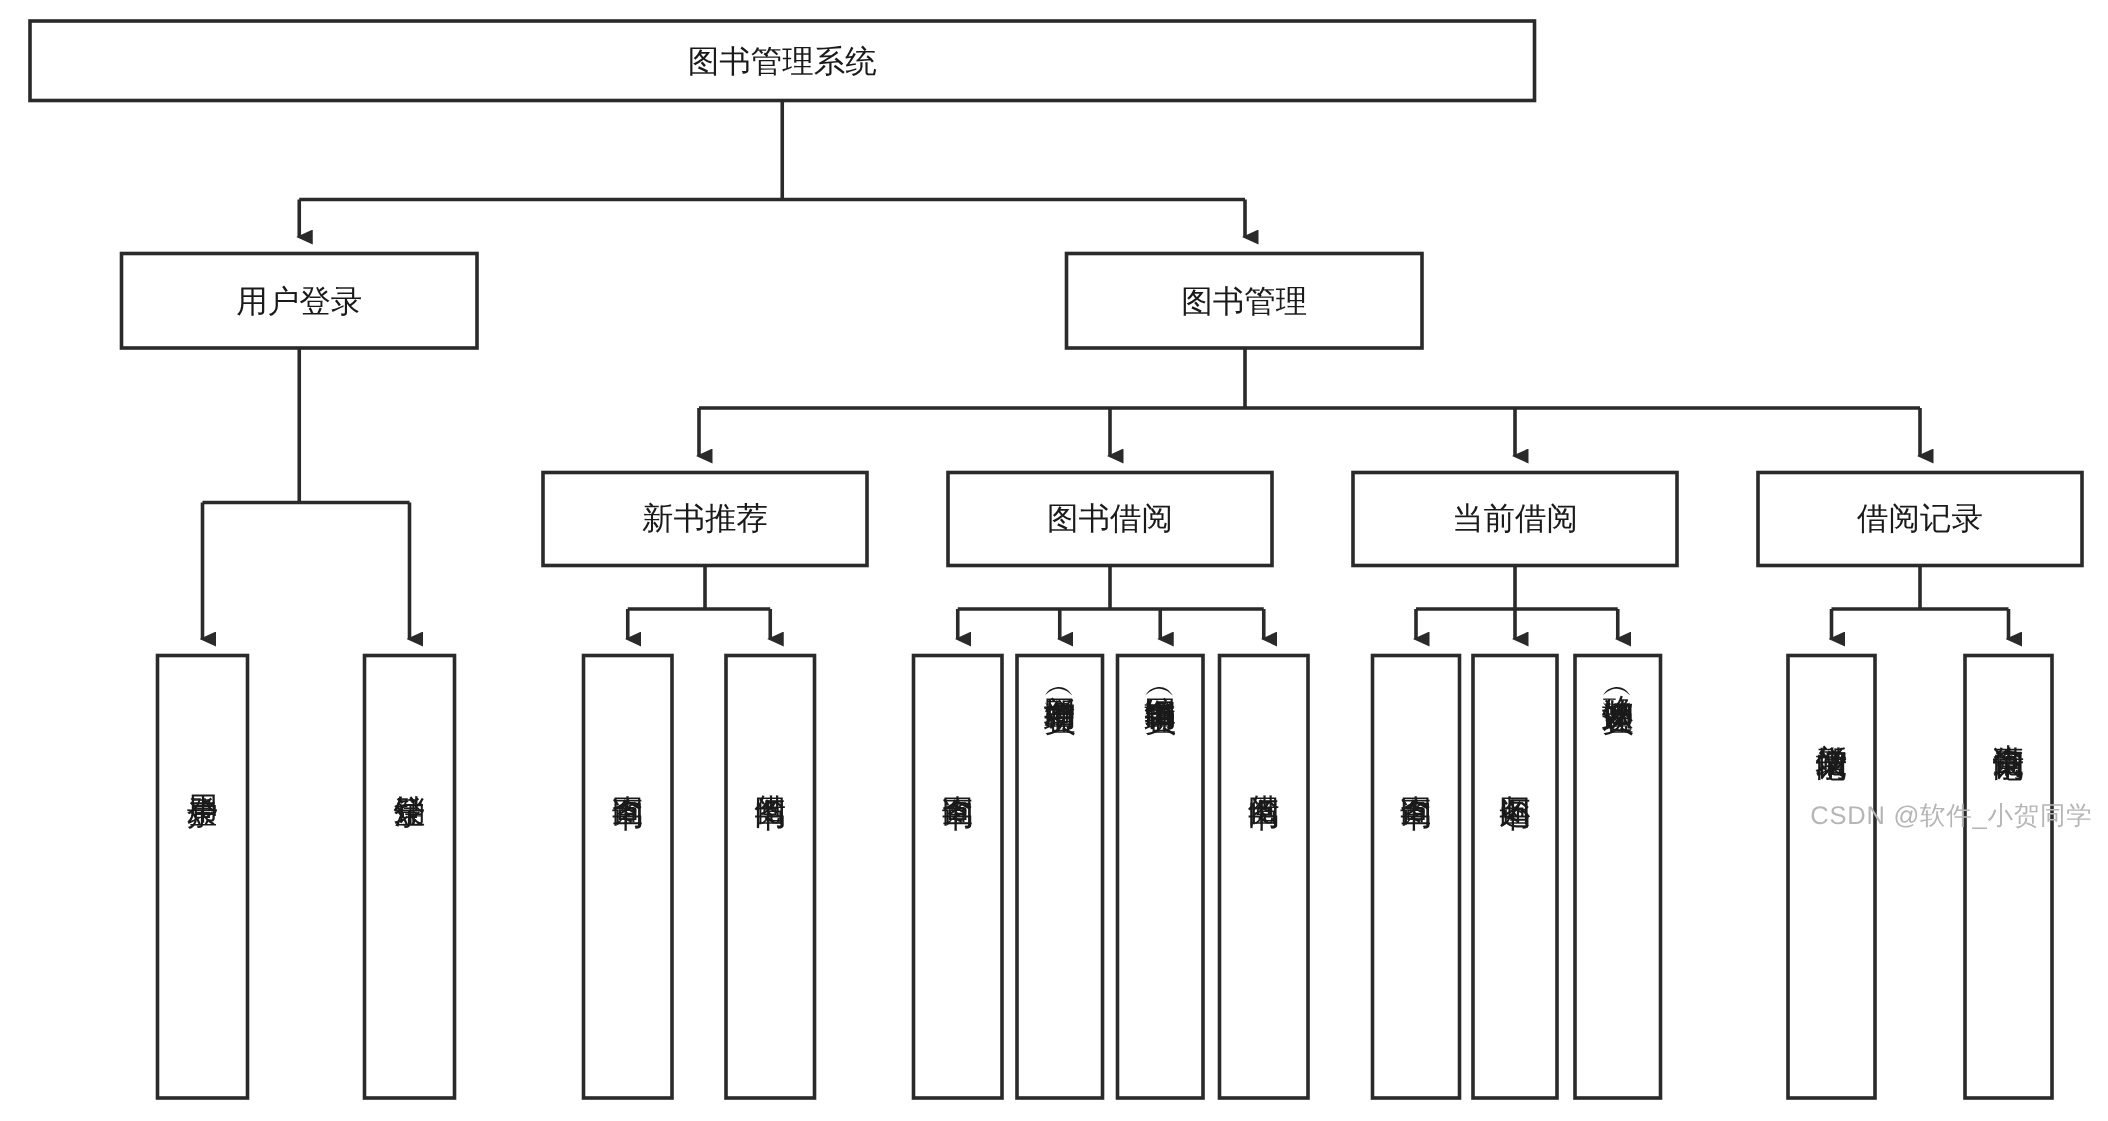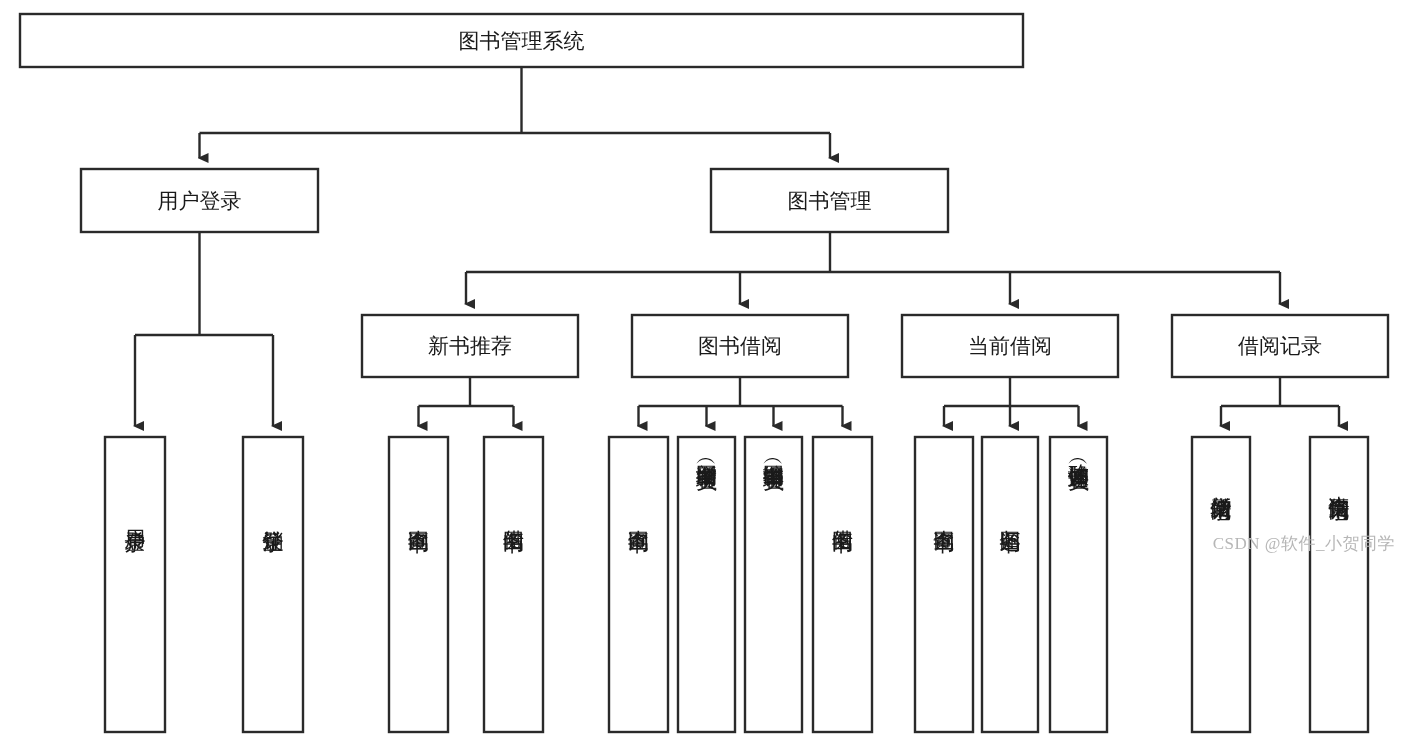--- a/index.html
+++ b/index.html
@@ -63,21 +63,21 @@
     line-height: 1.05;
     color: #1a1a1a;
     letter-spacing: 1px;
     white-space: nowrap;
     text-align: center;
   }
   .watermark {
     position: absolute;
     right: 10px;
     bottom: 8px;
-    font-family: Liberation Serif, serif;
+    font-family: Liberation Sans, sans-serif;
     font-size: 17px;
     color: #b6b6b6;
     letter-spacing: 0.5px;
     white-space: nowrap;
   }
 </style>
 </head>
 <body>
 
 <div id="diagram-root">

